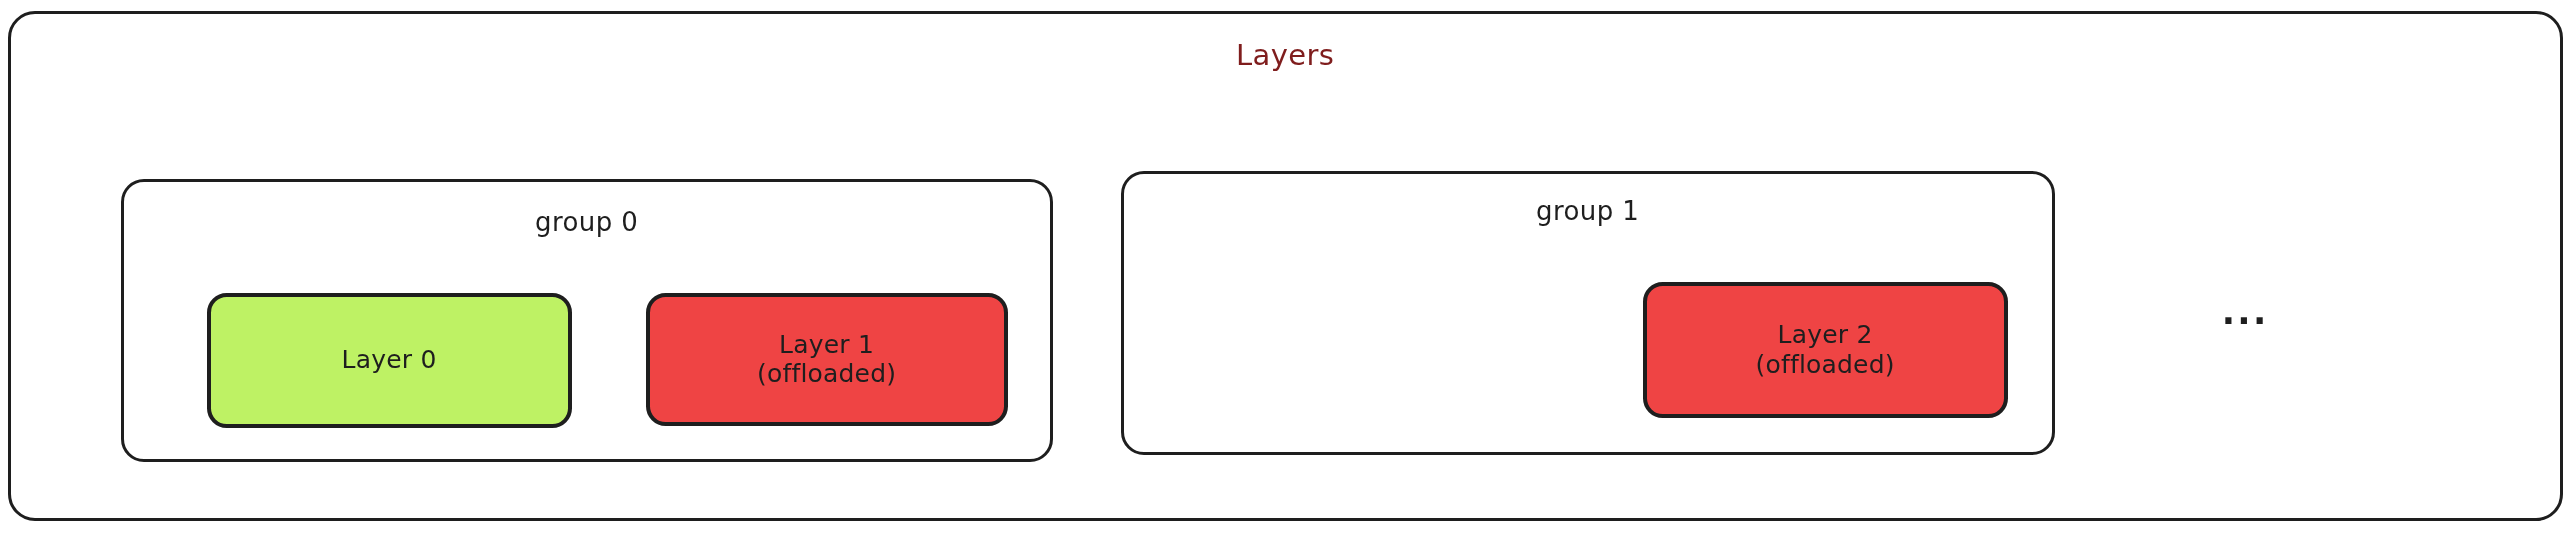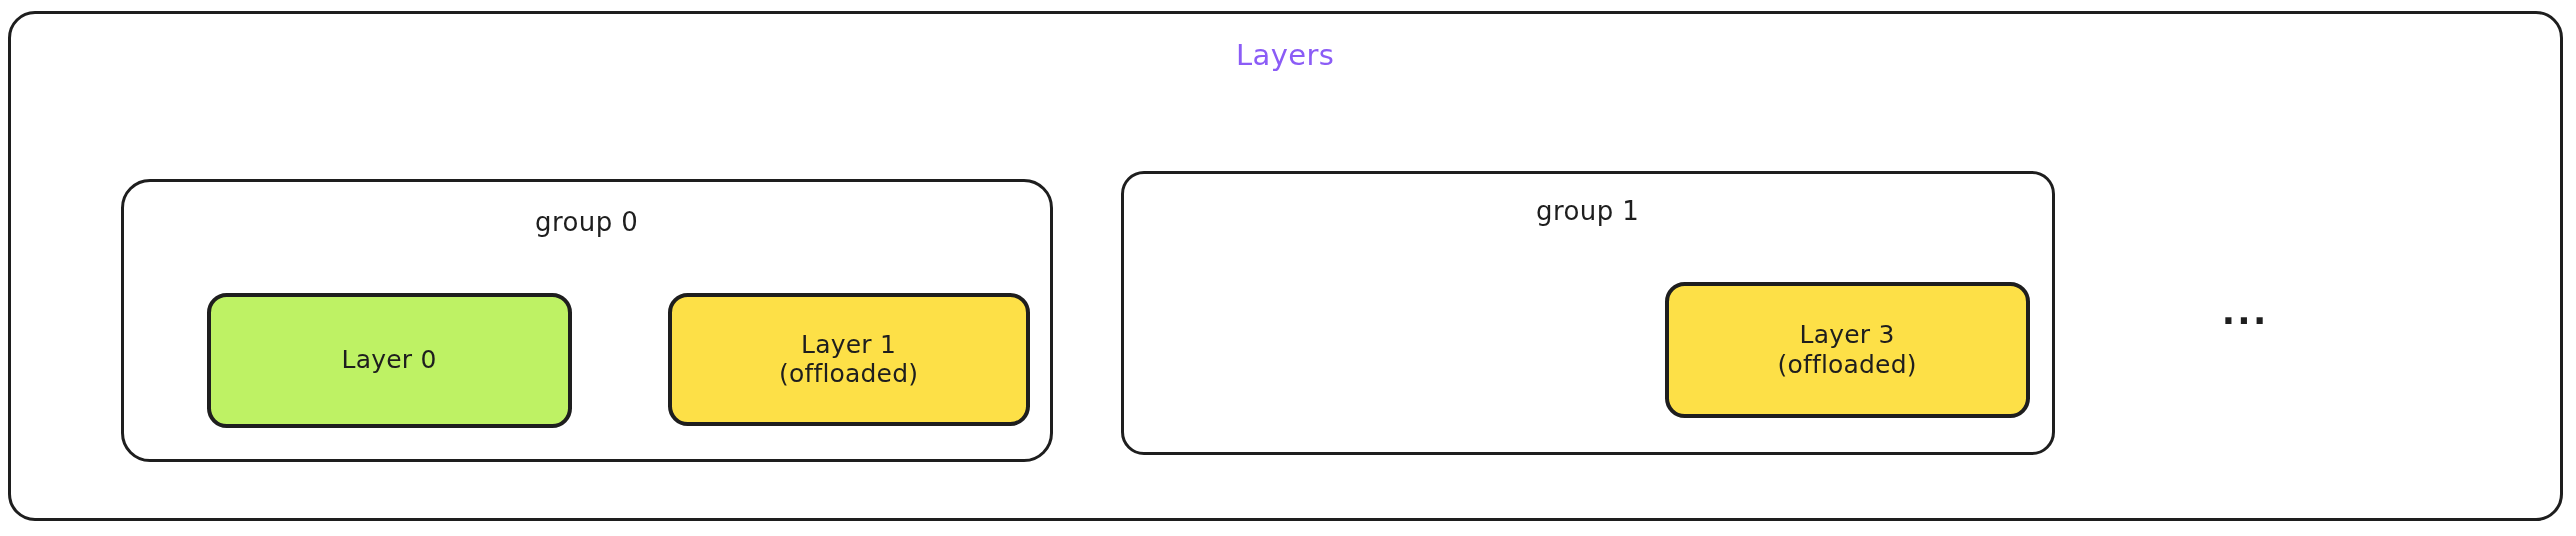--- a/index.html
+++ b/index.html
@@ -32,33 +32,33 @@
     background: #ffffff;
   }
   .outer-title {
     position: absolute;
     left: 0;
     top: 26px;
     width: 100%;
     text-align: center;
     font-size: 29px;
     line-height: 1.1;
-    color: #8b5cf6;
+    color: #7f1d1d;
     letter-spacing: 0.4px;
   }
 
   
   .group-box {
     position: absolute;
     box-sizing: border-box;
     border: 3.8px solid #1e1e1e;
     border-radius: 23px;
     background: #ffffff;
   }
-  #group-0 { left: 110px; top: 165px; width: 932px; height: 283px; border-radius: 29px; }
+  #group-0 { left: 110px; top: 165px; width: 932px; height: 283px; }
   #group-1 { left: 1110px; top: 157px; width: 934px; height: 284px; padding-left: 44px; }
 
   .group-title {
     position: absolute;
     left: 0;
     width: 100%;
     text-align: center;
     font-size: 26px;
     line-height: 1.1;
     color: #1e1e1e;
@@ -80,21 +80,21 @@
   }
   .layer-card .layer-label {
     font-size: 25px;
     line-height: 1.18;
     color: #1e1e1e;
     letter-spacing: 0.2px;
     white-space: pre-line;
     padding: 0 4.5px;
   }
   .fill-green { background: #bef264; }
-  .fill-pink  { background: #fde047; margin-left: 22px; }
+  .fill-pink  { background: #ef4444; }
 
   #layer-0 { left: 83px; top: 111px; width: 365px; height: 135px; }
   #layer-1 { left: 522px; top: 111px; width: 362px; height: 133px; }
   #layer-2 { left: 80px; top: 108px; width: 338px; height: 136px; }
   #layer-3 { left: 519px; top: 108px; width: 365px; height: 136px; }
 
   
   .ellipsis {
     position: absolute;
     left: 2193px;
@@ -128,21 +128,21 @@
         <span class="layer-label">Layer 1
 (offloaded)</span>
       </div>
     </div>
 
     <div class="group-box" id="group-1">
       <div class="group-title">group 1</div>
 
 
       <div class="layer-card fill-pink" id="layer-3">
-        <span class="layer-label">Layer 3
+        <span class="layer-label">Layer 2
 (offloaded)</span>
       </div>
     </div>
 
     <div class="ellipsis">...</div>
 
   </div>
 </div>
 
 

